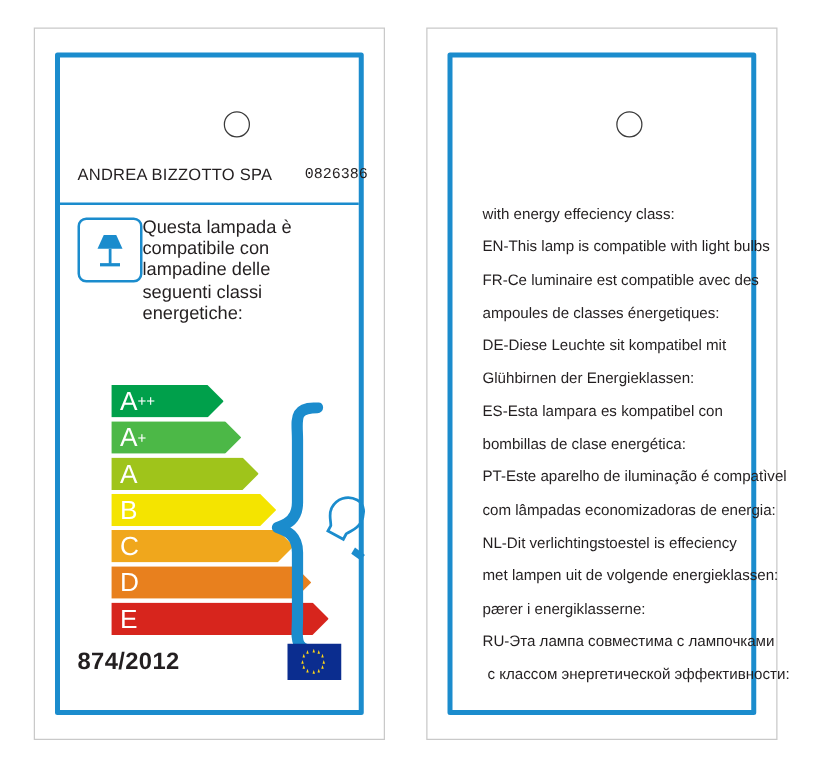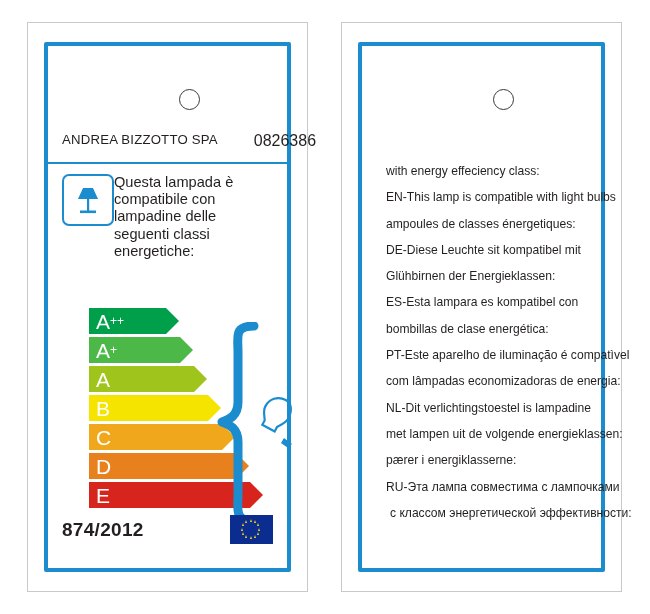--- a/index.html
+++ b/index.html
@@ -44,21 +44,21 @@
     position:absolute;
     left:0; right:0; top:86px;
     height:32px;
     border-bottom:2px solid #1b8ccd;
     box-sizing:border-box;
     display:flex;
     align-items:flex-start;
     padding:0 14px;
   }
   .company{ font-size:13.2px; letter-spacing:.2px; white-space:nowrap; }
-  .code{ font-size:16px; margin-left:36px; white-space:nowrap; }
+  .code{ font-size:12px; margin-left:26px; white-space:nowrap;font-family:Liberation Mono, monospace; }
 
   
   .intro{
     position:absolute;
     left:14px; top:128px;
     display:flex; align-items:flex-start; 
   }
   .lamp-box{
     width:52px;height:52px;
     border:2.4px solid #1b8ccd;
@@ -230,27 +230,28 @@
 
   </div>
 </div>
 
 <div class="card" id="card-right">
   <div class="blue-frame">
     <div class="hole" id="hole-right"></div>
     <div class="lang-block">
         <div class="lang-line">with energy effeciency class:</div>
         <div class="lang-line">EN-This lamp is compatible with light bulbs</div>
+        <div class="lang-line">FR-Ce luminaire est compatible avec des</div>
         <div class="lang-line">ampoules de classes énergetiques:</div>
         <div class="lang-line">DE-Diese Leuchte sit kompatibel mit</div>
         <div class="lang-line">Glühbirnen der Energieklassen:</div>
         <div class="lang-line">ES-Esta lampara es kompatibel con</div>
         <div class="lang-line">bombillas de clase energética:</div>
         <div class="lang-line">PT-Este aparelho de iluminação é compatìvel</div>
         <div class="lang-line">com lâmpadas economizadoras de energia:</div>
-        <div class="lang-line">NL-Dit verlichtingstoestel is lampadine</div>
+        <div class="lang-line">NL-Dit verlichtingstoestel is effeciency</div>
         <div class="lang-line">met lampen uit de volgende energieklassen:</div>
         <div class="lang-line">pærer i energiklasserne:</div>
         <div class="lang-line">RU-Эта лампа совместима с лампочками</div>
         <div class="lang-line indent">с классом энергетической эффективности:</div>
       </div>
   </div>
 </div>
 
 </body></html>

